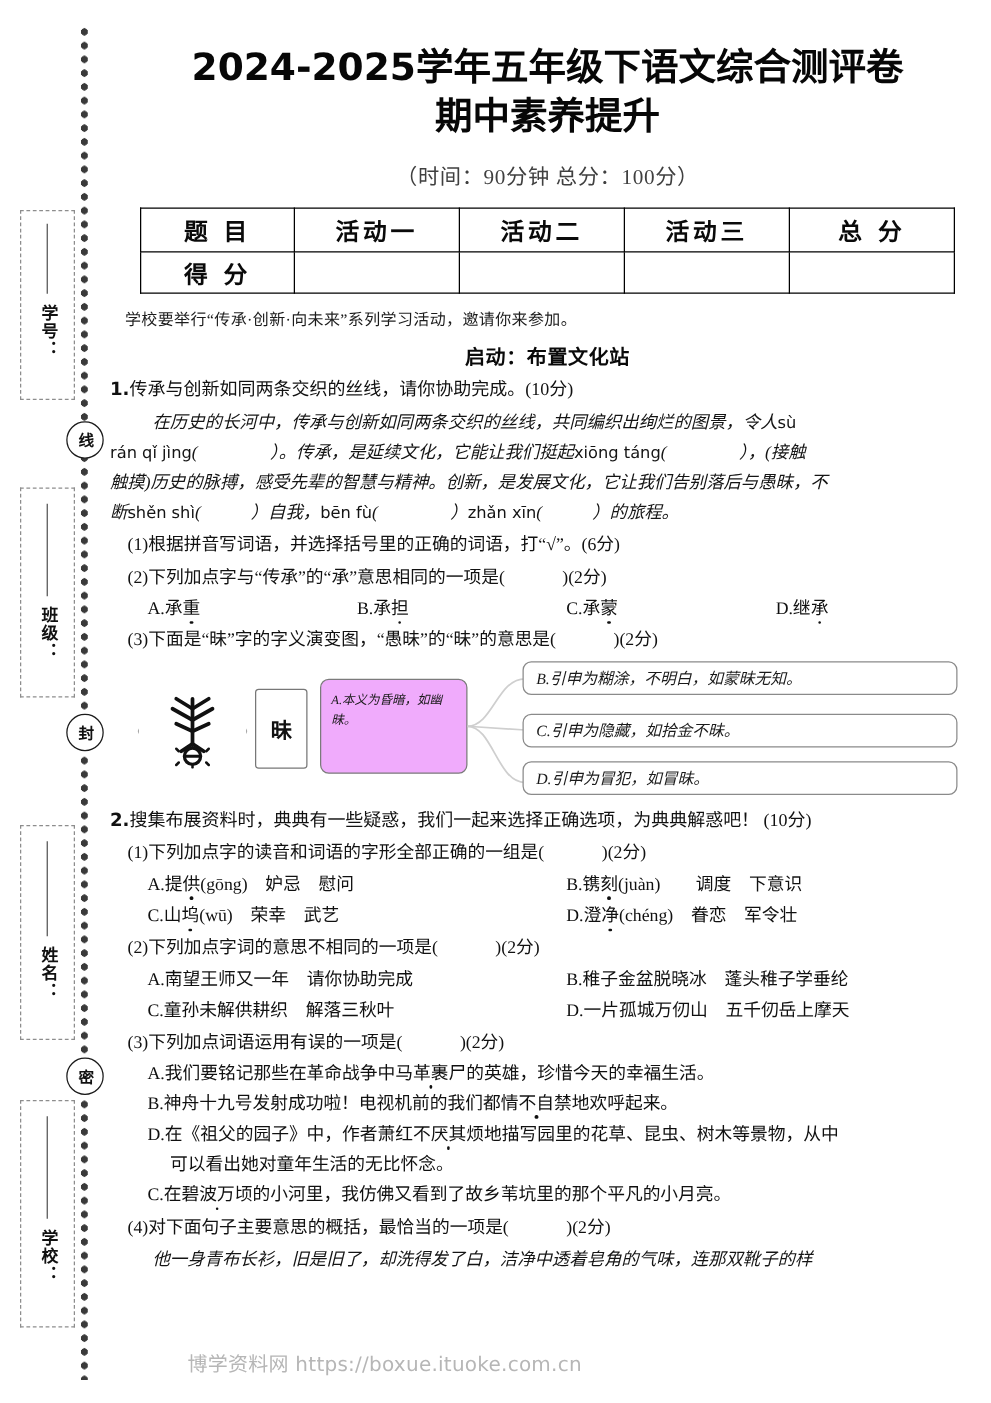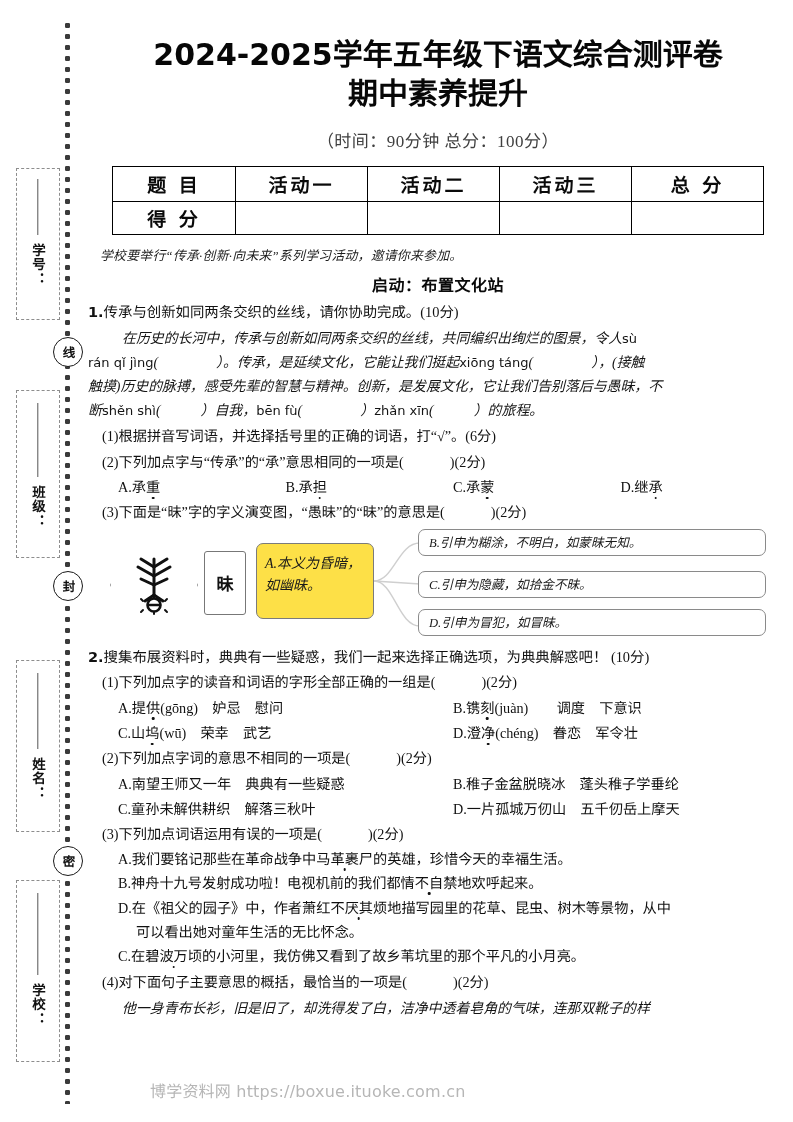--- a/index.html
+++ b/index.html
@@ -85,21 +85,21 @@
   table.score td{
     border:1.5px solid #000;height:32px;text-align:center;
     font-family:"DejaVu Sans","Liberation Sans",sans-serif;
     font-size:19px;font-weight:700;color:#0a0a0a;letter-spacing:3px;
   }
   table.score td.lab{width:120px;}
   table.score tr.empty td{height:30px;}
 
   .intro{
     font-size:12.8px;margin:10px 0 0 12px;
-    font-family:"Liberation Serif",serif;font-style:italic;
+    font-family:"Liberation Serif",serif;
     color:#1c1c1c;letter-spacing:.3px;
   }
   .act-head{
     text-align:center;font-family:"DejaVu Sans","Liberation Sans",sans-serif;
     font-weight:700;font-size:16px;margin-top:8px;color:#0a0a0a;letter-spacing:.5px;
   }
 
   .q{font-size:14.4px;line-height:1.62;margin-top:5px;color:#111;}
   .qnum{font-family:"DejaVu Sans","Liberation Sans",sans-serif;font-weight:700;font-size:14.5px;}
   .para{
@@ -144,23 +144,23 @@
   }
   .charbox{
     position:absolute;left:116px;top:22px;width:40px;height:62px;
     border:1.4px solid #777;border-radius:3px;background:#fff;
     display:flex;align-items:center;justify-content:center;
     font-family:"DejaVu Sans","Liberation Sans",sans-serif;
     font-size:17px;font-weight:700;color:#111;
   }
   .defA{
     position:absolute;left:168px;top:14px;width:118px;height:76px;
-    border:1.4px solid #7b7b7b;border-radius:7px;background:#fde047;
+    border:1.4px solid #7b7b7b;border-radius:7px;background:#f0abfc;
     font-family:"Liberation Serif",serif;font-style:italic;
-    font-size:14px;line-height:1.6;padding:9px 8px;box-sizing:border-box;color:#1a1a1a;
+    font-size:10px;line-height:1.6;padding:9px 8px;box-sizing:border-box;color:#1a1a1a;
   }
   .branchbox{
     position:absolute;left:330px;width:348px;height:27px;
     border:1.4px solid #8a8a8a;border-radius:7px;background:#fff;
     font-family:"Liberation Serif",serif;font-style:italic;
     font-size:12.6px;line-height:27px;padding-left:10px;box-sizing:border-box;color:#1a1a1a;
   }
   .branchbox.bB{top:0px;}
   .branchbox.bC{top:42px;}
   .branchbox.bD{top:80px;}
@@ -322,21 +322,21 @@
     </div>
     <div class="opts cols2">
       <div class="opt"><span>C.</span><span>山</span><span class="dot">坞</span><span>(wū)　荣幸　武艺</span></div>
       <div class="opt"><span>D.</span><span>澄</span><span class="dot">净</span><span>(chéng)　眷恋　军令壮</span></div>
     </div>
 
     <div class="sub">
       <span>(2)下列加点字词的意思不相同的一项是(</span><span class="pick"></span><span>)(2分)</span>
     </div>
     <div class="opts cols2">
-      <div class="opt"><span>A.</span><span>南望王师又一年</span>　<span>典典有一些疑惑</span></div>
+      <div class="opt"><span>A.</span><span>南望王师又一年</span>　<span>请你协助完成</span></div>
       <div class="opt"><span>B.</span><span>稚子金盆脱晓冰</span>　<span>蓬头稚子学垂纶</span></div>
     </div>
     <div class="opts cols2">
       <div class="opt"><span>C.</span><span>童孙未解供耕织</span>　<span>解落三秋叶</span></div>
       <div class="opt"><span>D.</span><span>一片孤城万仞山</span>　<span>五千仞岳上摩天</span></div>
     </div>
 
     <div class="sub">
       <span>(3)下列加点词语运用有误的一项是(</span><span class="pick"></span><span>)(2分)</span>
     </div>

